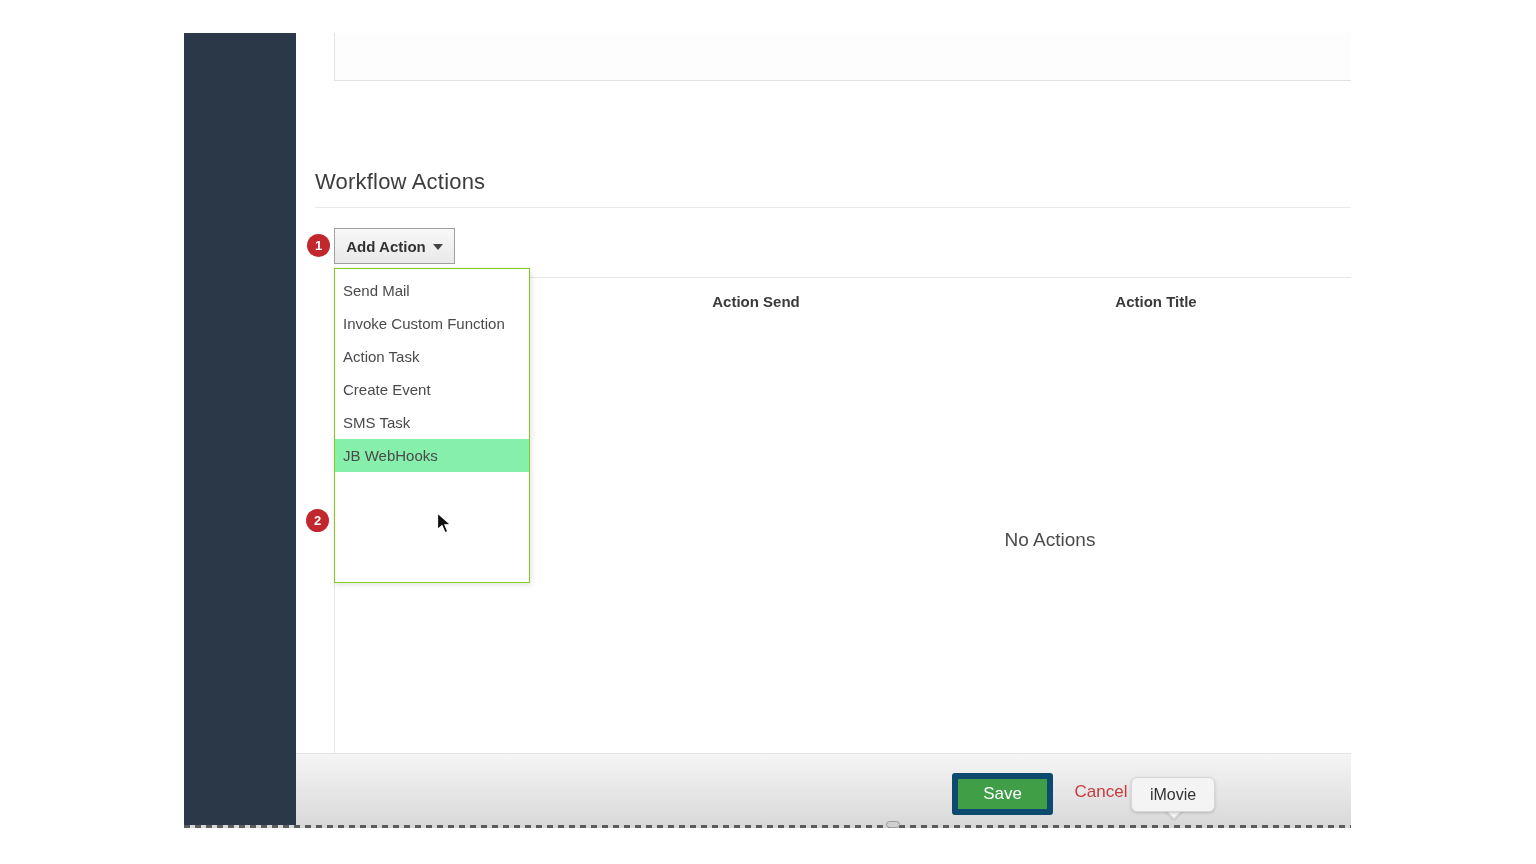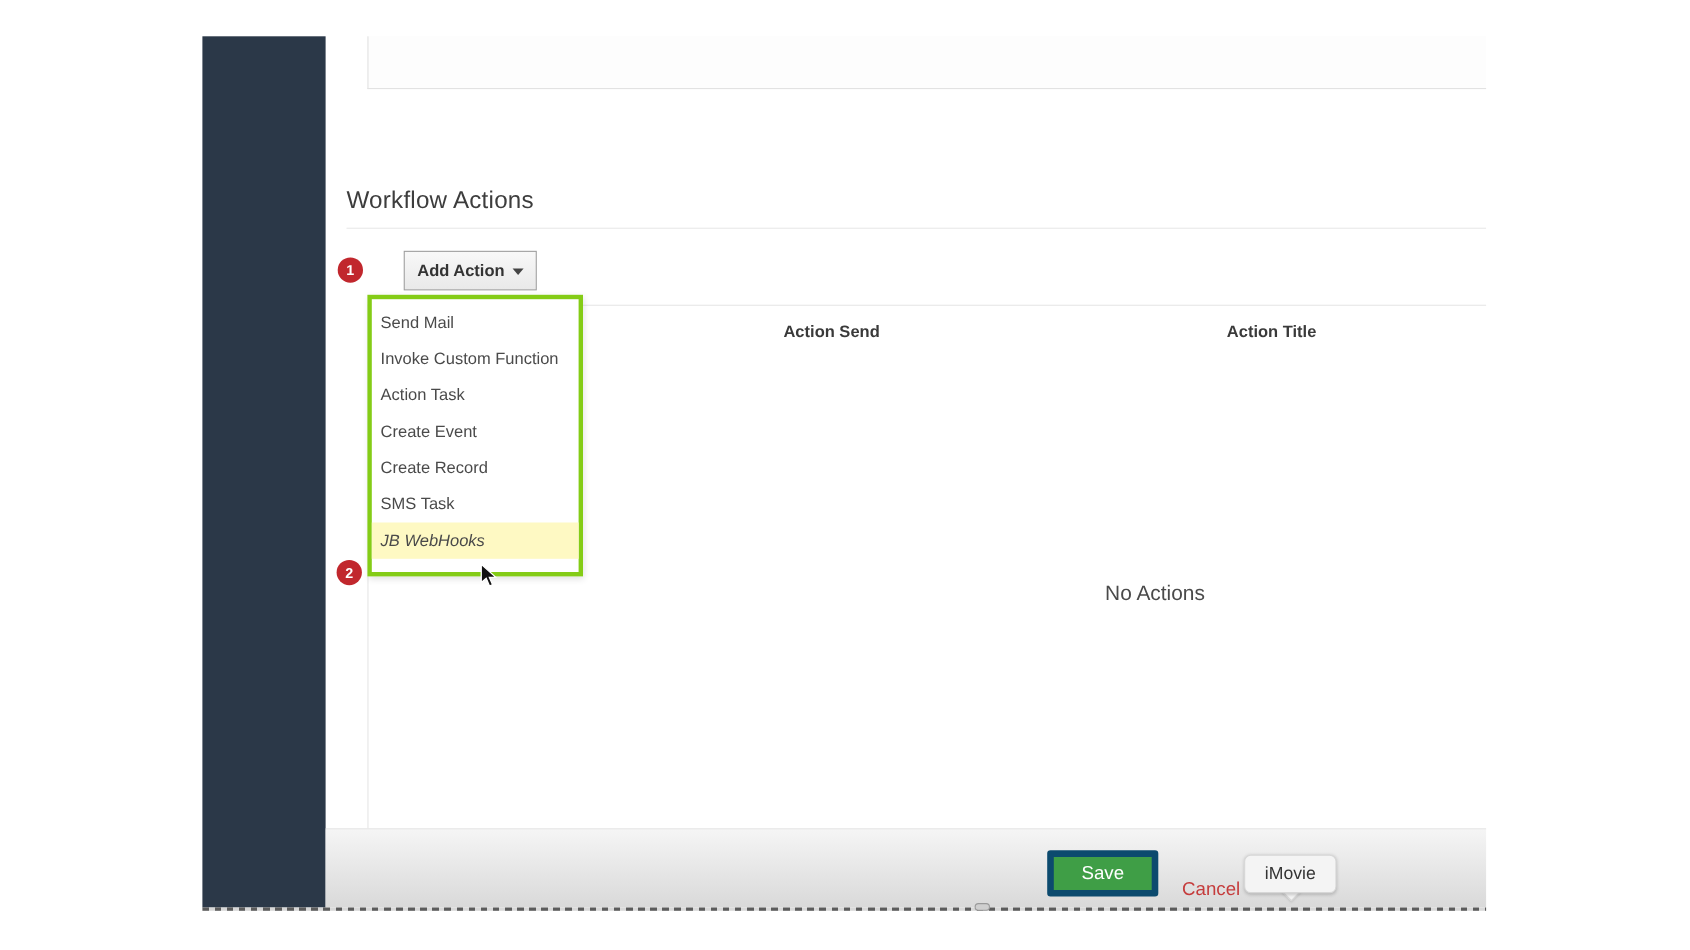--- a/index.html
+++ b/index.html
@@ -39,21 +39,21 @@
     left: 334px; top: 277px; width: 1px; height: 476px; background: #e6e6e6;
   }
 
   
   .add-action-btn {
     left: 334px; top: 228px; width: 121px; height: 36px;
     background: linear-gradient(#f8f8f8, #e9e9e9);
     border: 1px solid #9e9e9e;
     display: flex; align-items: center; justify-content: center; gap: 7px;
     font-size: 15px; font-weight: 600; color: #333;
-    cursor: pointer; z-index: 3; margin-left: 33px;
+    cursor: pointer; z-index: 3;
   }
   .caret-down {
     width: 0; height: 0;
     border-left: 5px solid transparent;
     border-right: 5px solid transparent;
     border-top: 6px solid #444;
     margin-top: 2px;
   }
 
   
@@ -62,35 +62,35 @@
     background: #c1272d;
     color: #fff; font-size: 13px; font-weight: bold;
     display: flex; align-items: center; justify-content: center;
     z-index: 9;
   }
   .badge-1 { left: 307px; top: 234px; }
   .badge-2 { left: 306px; top: 509px; }
 
   
   .dropdown {
-    left: 334px; top: 268px; width: 196px; height: 256px;
+    left: 334px; top: 268px; width: 196px; height: 315px;
     background: #ffffff;
-    border: 4px solid #84cc16;
+    border: 1px solid #84cc16;
     box-shadow: 1px 2px 6px rgba(0,0,0,0.12);
     padding: 5px 0;
     z-index: 5;
   }
   .dropdown-item {
     height: 33px; line-height: 33px;
     padding-left: 8px;
     font-size: 15px; color: #4a4a4a;
     cursor: pointer;
     white-space: nowrap;
   }
-  .dropdown-item.highlighted { background: #fef9c3; font-style: italic; }
+  .dropdown-item.highlighted { background: #86efac; }
 
   
   .col-header {
     top: 293px; width: 200px; text-align: center;
     font-size: 15px; font-weight: bold; color: #3a3a3a;
   }
   .col-header.type  { left: 656px; }
   .col-header.title { left: 1056px; }
   .empty-text {
     left: 950px; top: 529px; width: 200px; text-align: center;
@@ -109,21 +109,21 @@
     background: #3f9e46;
     border: 6px solid #0c4a6e;
     border-radius: 3px;
     color: #fff; font-size: 17px;
     display: flex; align-items: center; justify-content: center;
     cursor: pointer; z-index: 4;
   }
   .cancel-link {
     left: 1072px; top: 782px; width: 58px;
     font-size: 17px; color: #c53c3c; text-align: center;
-    cursor: pointer; z-index: 4; margin-top: 17px;
+    cursor: pointer; z-index: 4;
   }
   
   .tooltip-bubble {
     left: 1131px; top: 777px; width: 84px; height: 35px;
     background: #f4f4f4;
     border: 1px solid #d7d7d7;
     border-radius: 6px;
     box-shadow: 0 1px 3px rgba(0,0,0,0.18);
     display: flex; align-items: center; justify-content: center;
     font-size: 16px; color: #333;
@@ -178,21 +178,20 @@
 <div class="abs col-header type">Action Send</div>
 <div class="abs col-header title">Action Title</div>
 
 <div class="abs empty-text">No Actions</div>
 
 <div class="abs dropdown">
   <div class="dropdown-item">Send Mail</div>
   <div class="dropdown-item">Invoke Custom Function</div>
   <div class="dropdown-item">Action Task</div>
   <div class="dropdown-item">Create Event</div>
-  <div class="dropdown-item">Create Record</div>
   <div class="dropdown-item">SMS Task</div>
   <div class="dropdown-item highlighted">JB WebHooks</div>
 </div>
 
 <div class="abs step-badge badge-2">2</div>
 
 <div class="abs footer-bar"></div>
 <div class="abs save-btn">Save</div>
 <div class="abs cancel-link">Cancel</div>
 

